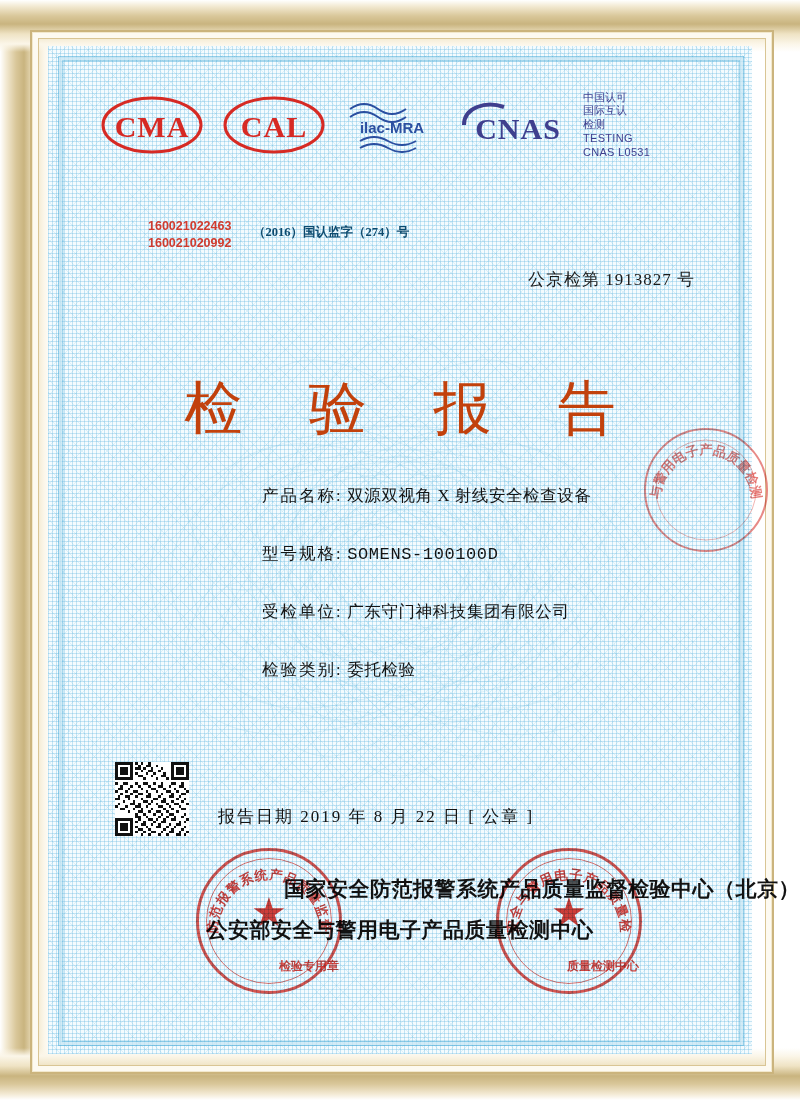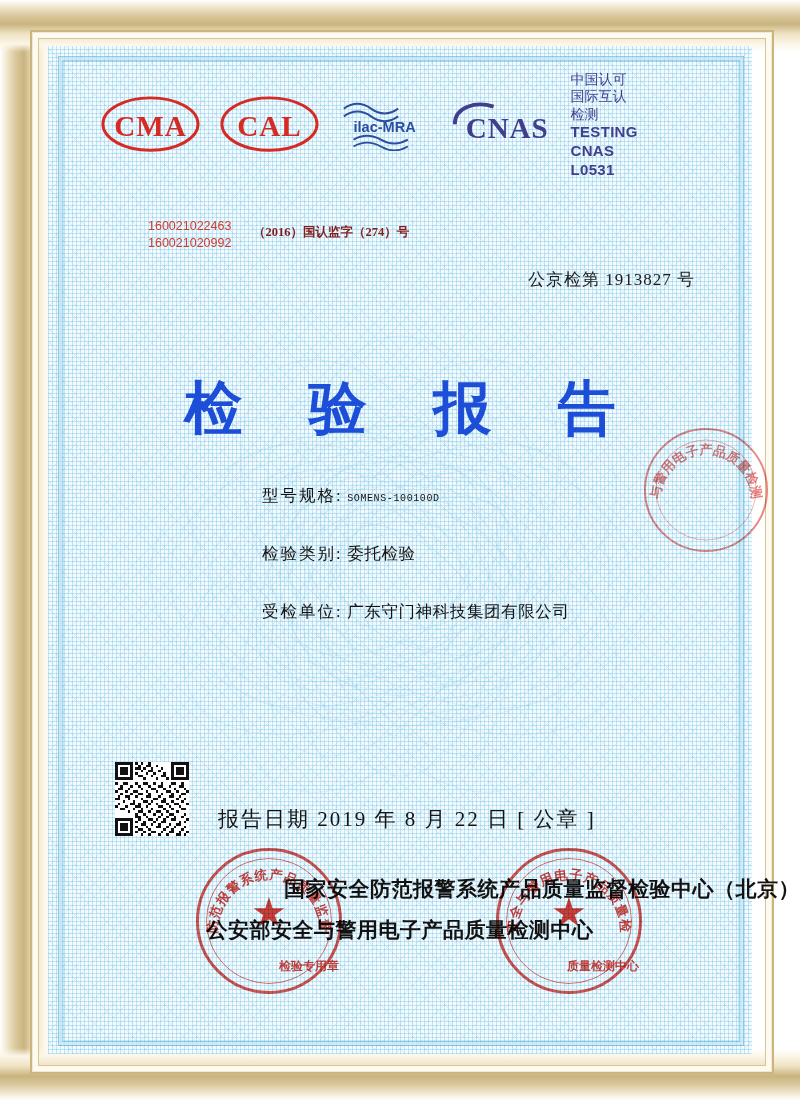--- a/index.html
+++ b/index.html
@@ -101,38 +101,38 @@
   }
   .cma-logo svg, .cal-logo svg, .ilac-logo svg, .cnas-logo svg { display:block; }
   .ilac-logo { width: 96px; height: 56px; }
   .cnas-block { display:flex; align-items:center; gap:7px; }
   .cnas-logo { width: 118px; height: 56px; }
   .cnas-text {
     font-family: "Liberation Sans", sans-serif;
     color: #3f3f8e;
     line-height: 1.25;
   }
-  .cnas-text .cn { font-size: 14px; }
-  .cnas-text .en { font-size: 15px; letter-spacing: .3px; font-weight: bold; }
+  .cnas-text .cn { font-size: 11px; }
+  .cnas-text .en { font-size: 11px; letter-spacing: .3px; }
 
   
   .acc-nums {
     position: absolute;
     left: 148px; top: 218px;
     font-size: 12.5px;
     color: #d03b2e;
     line-height: 1.35;
     font-family: "Liberation Sans", sans-serif;
-    font-weight: normal;
+    font-weight: bold;
   }
   .acc-right {
     position: absolute;
     left: 253px; top: 224px;
     font-size: 12.5px;
-    color: #7f1d1d;
+    color: #0c4a6e;
     font-weight: bold;
     font-family: "Liberation Serif", serif;
     white-space: nowrap;
   }
 
   
   .report-no {
     position: absolute;
     right: 105px; top: 268px;
     font-size: 17px;
@@ -144,47 +144,47 @@
 
   
   .doc-title {
     position: absolute;
     left: 0; top: 370px;
     width: 800px;
     text-align: center;
     font-size: 58px;
     letter-spacing: 26px;
     text-indent: 26px;
-    color: #1d4ed8;
-    font-weight: bold;
+    color: #c2410c;
+    font-weight: normal;
     font-family: "Liberation Serif", "DejaVu Serif", serif;
   }
 
   
   .fields {
     position: absolute;
     left: 262px; top: 485px;
     width: 430px;
   }
   .field {
     font-size: 16.5px;
     color: #141414;
     margin-bottom: 36px;
     white-space: nowrap;
     letter-spacing: .5px;
   }
   .field .lbl { letter-spacing: 2px; }
   .field .val { letter-spacing: .6px; }
-  .mono-val { font-family: "Liberation Mono", monospace; font-size: 10px; letter-spacing: .5px; }
+  .mono-val { font-family: "Liberation Mono", monospace; font-size: 17px; letter-spacing: .5px; }
 
   
   .date-line {
     position: absolute;
     left: 218px; top: 805px;
-    font-size: 21px;
+    font-size: 17px;
     color: #141414;
     letter-spacing: 2px;
     white-space: nowrap;
   }
 
   
   .qr {
     position: absolute;
     left: 115px; top: 762px;
     width: 74px; height: 74px;
@@ -397,30 +397,34 @@
     <div>160021020992</div>
   </div>
   <div class="acc-right">（2016）国认监字（274）号</div>
 
   <div class="report-no">公京检第 1913827 号</div>
 
   <div class="doc-title">检 验 报 告</div>
 
   <div class="fields">
     <div class="field">
+      <span class="lbl">产品名称:</span>
+      <span class="val">双源双视角 X 射线安全检查设备</span>
+    </div>
+    <div class="field">
       <span class="lbl">型号规格:</span>
       <span class="val mono-val">SOMENS-100100D</span>
+    </div>
+    <div class="field">
+      <span class="lbl">受检单位:</span>
+      <span class="val">广东守门神科技集团有限公司</span>
     </div>
     <div class="field">
       <span class="lbl">检验类别:</span>
       <span class="val">委托检验</span>
-    </div>
-    <div class="field">
-      <span class="lbl">受检单位:</span>
-      <span class="val">广东守门神科技集团有限公司</span>
     </div>
   </div>
 
   <div class="qr">
     <svg viewBox="0 0 29 29" width="74" height="74" shape-rendering="crispEdges">
       <rect width="29" height="29" fill="#ffffff"></rect>
       <g fill="#111111">
         <rect x="0" y="0" width="7" height="1"></rect>
           <rect x="0" y="6" width="7" height="1"></rect>
         <rect x="0" y="0" width="1" height="7"></rect>

